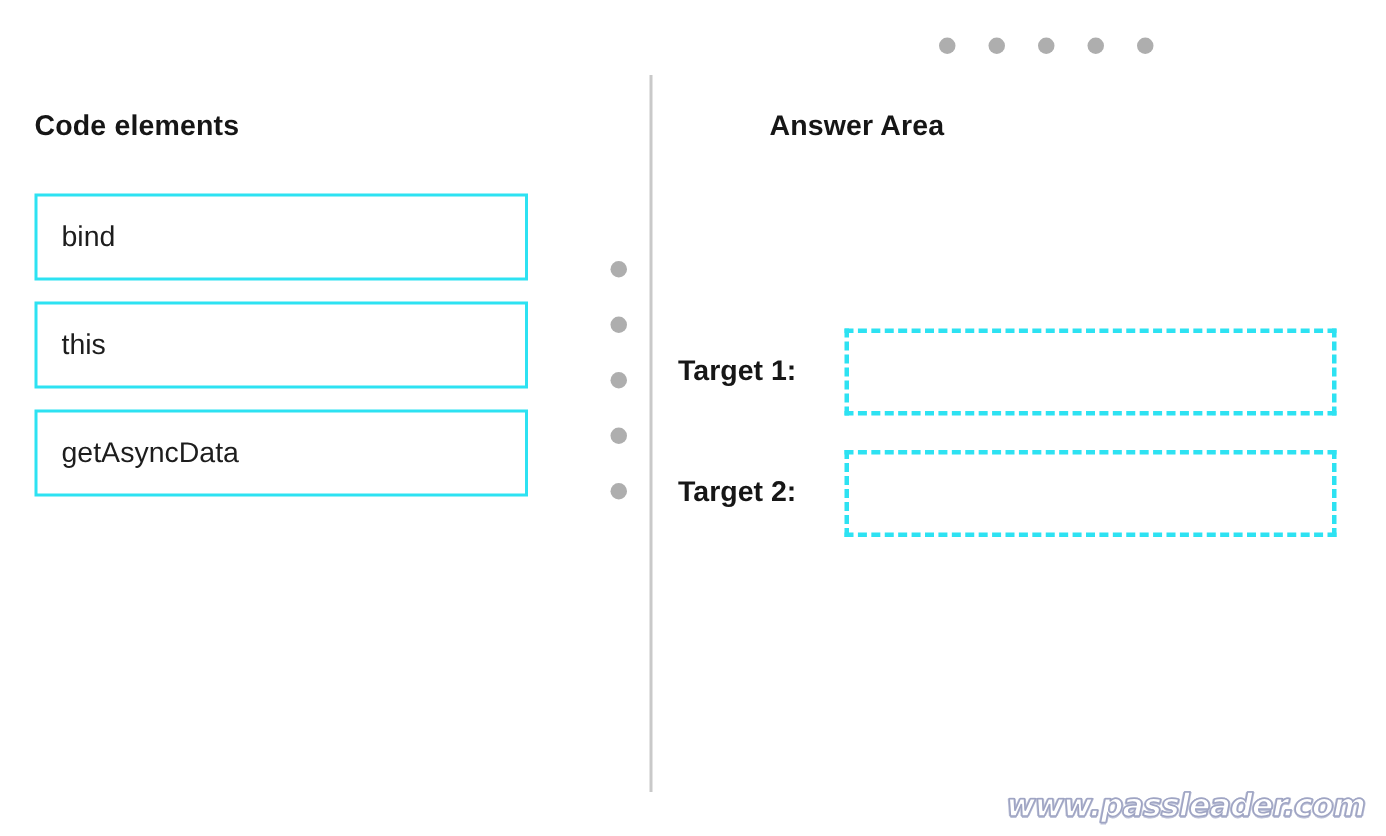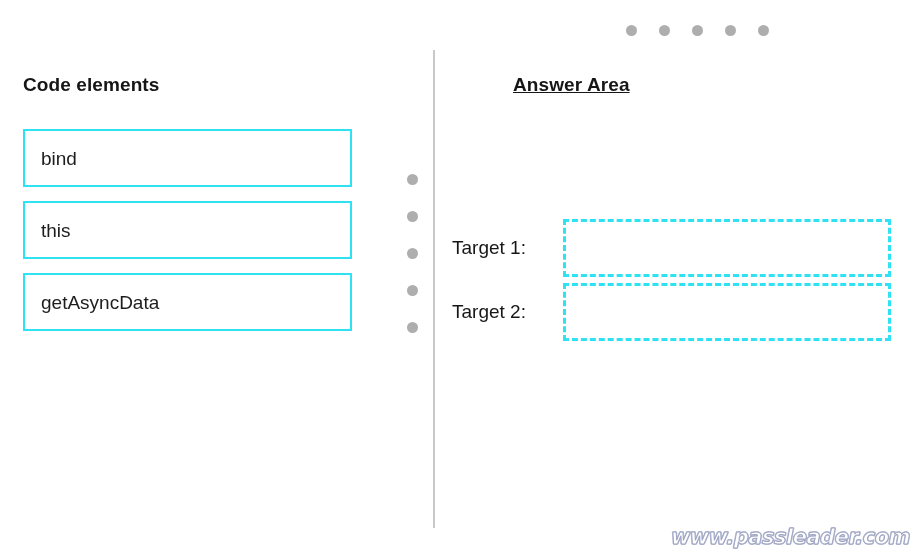--- a/index.html
+++ b/index.html
@@ -24,21 +24,21 @@
   .heading {
     position: absolute;
     font-size: 19px;
     font-weight: bold;
     color: #161616;
     letter-spacing: 0.1px;
     white-space: nowrap;
     margin-top: 12px;
   }
   #code-elements-heading { left: 23px;  top: 62px; }
-  #answer-area-heading   { left: 513px; top: 62px; text-decoration: underline; }
+  #answer-area-heading   { left: 513px; top: 62px; }
 
   
   #code-elements-list {
     position: absolute;
     left: 23px;
     top: 129px;
     width: 391px;
   }
   .code-chip {
     box-sizing: border-box;
@@ -82,34 +82,34 @@
 
   
   .target-row {
     position: absolute;
     display: flex;
     align-items: center;
     left: 452px;
   }
   .target-label {
     font-size: 19px;
-    font-weight: normal;
+    font-weight: bold;
     color: #161616;
     white-space: nowrap;
     width: 111px;
   }
   .target-dropzone {
     box-sizing: border-box;
     width: 328px;
     height: 58px;
     border: 3px dashed #2DE2F2;
     background: #ffffff;
   }
   #target-row-1 { top: 219px; }
-  #target-row-2 { top: 283px; }
+  #target-row-2 { top: 300px; }
 
   
   #watermark {
     position: absolute;
     right: 14px;
     bottom: 8px;
     font-family: "DejaVu Sans", sans-serif;
     font-size: 21px;
     font-weight: bold;
     font-style: italic;

